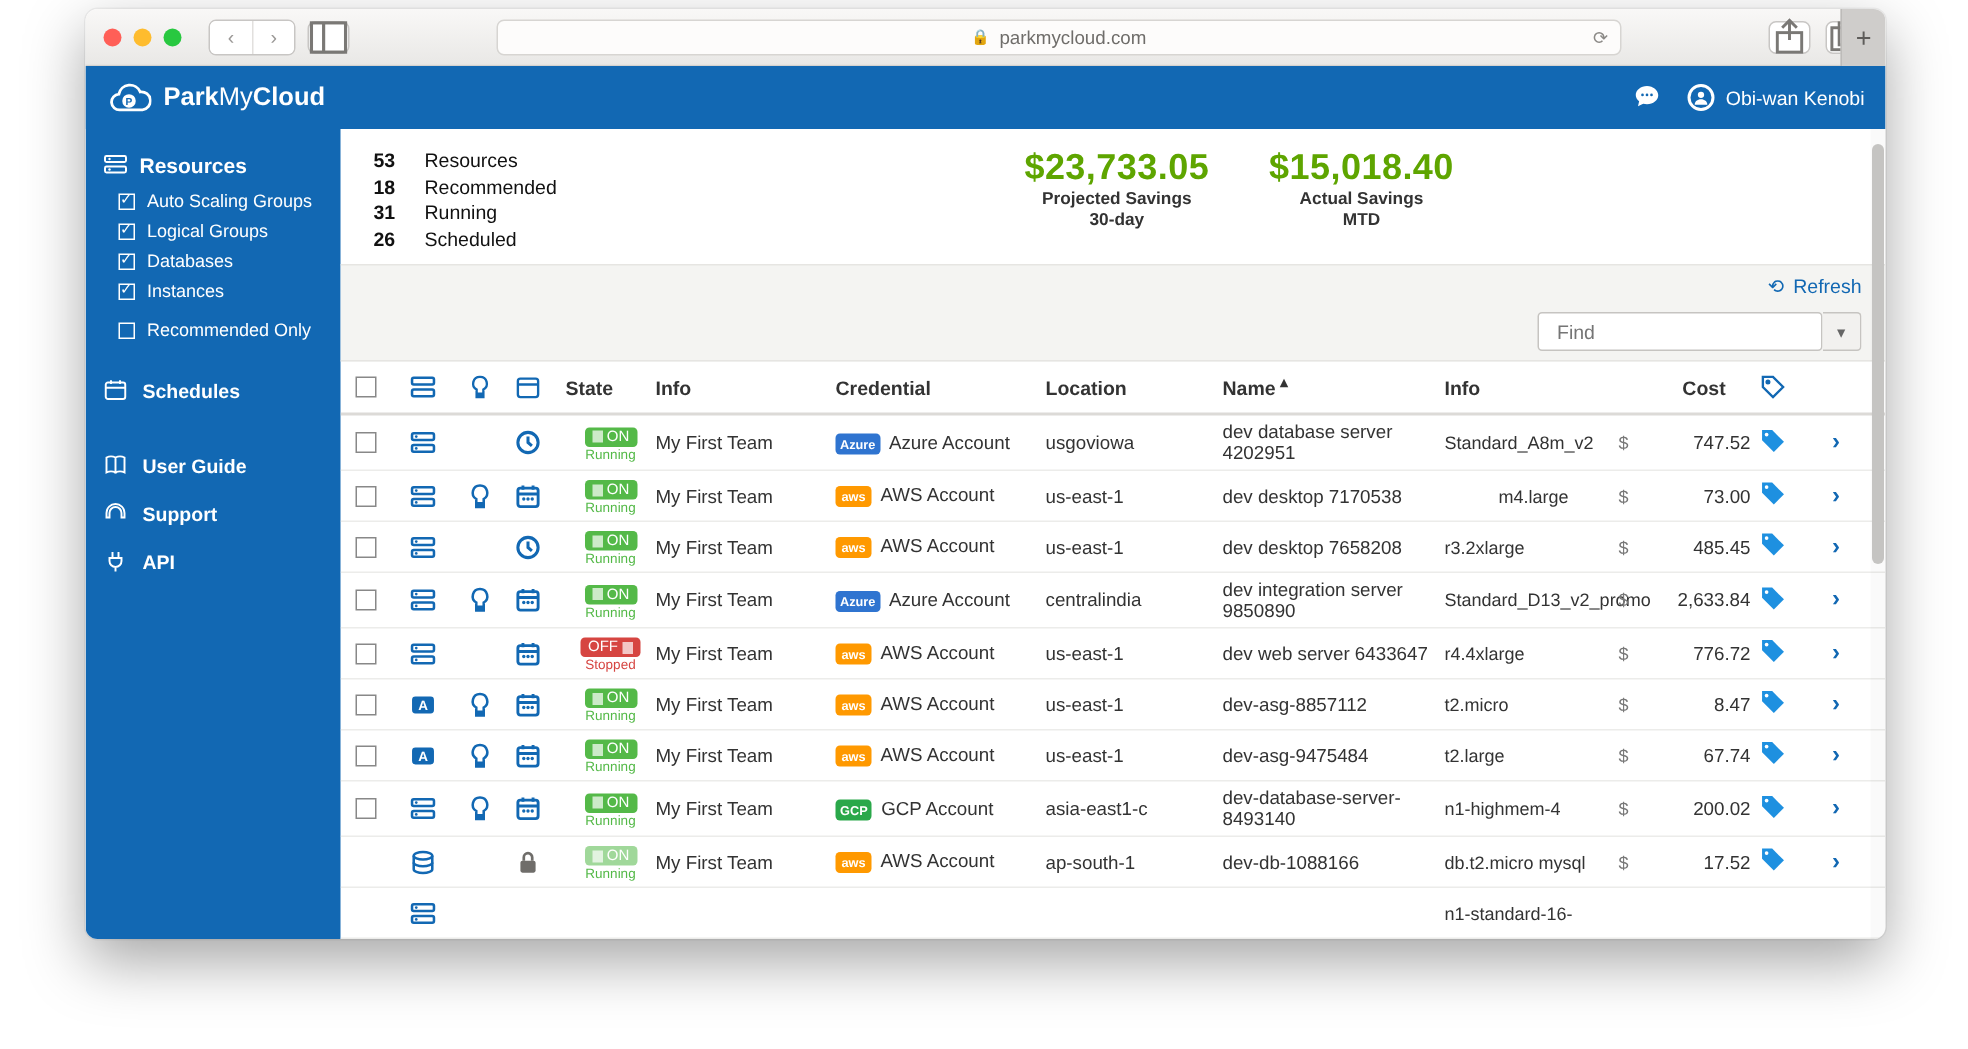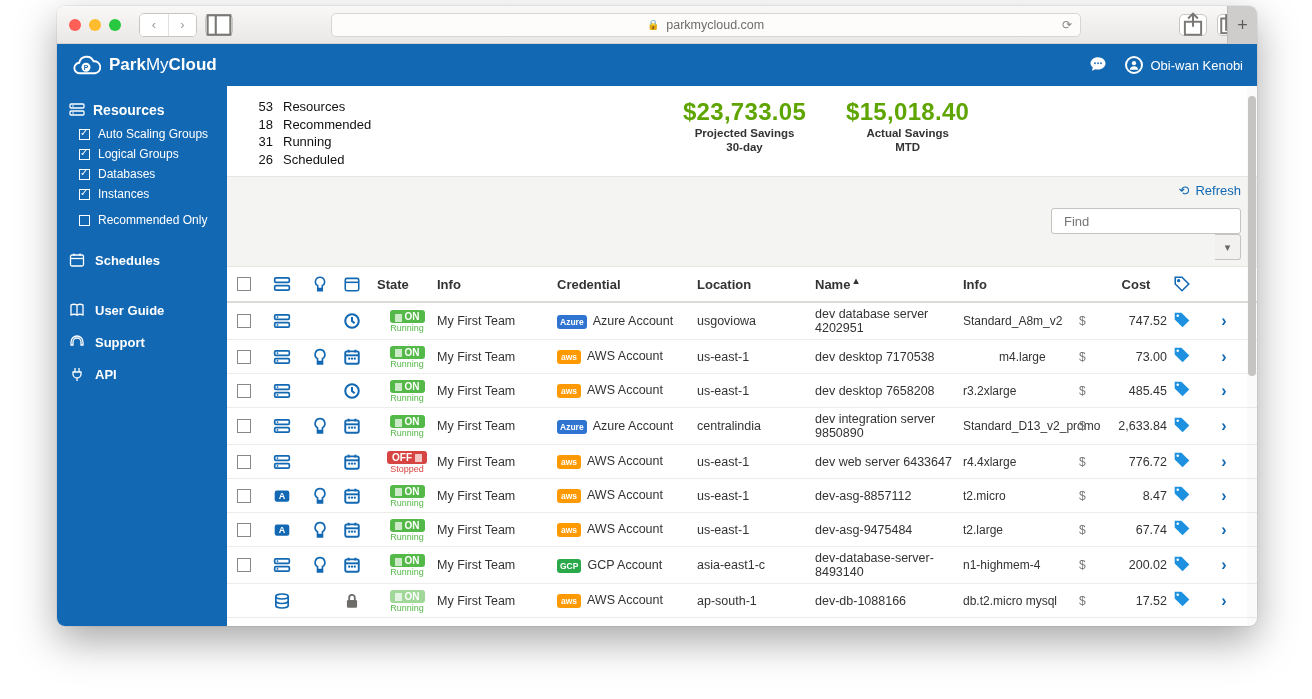--- a/index.html
+++ b/index.html
@@ -80,32 +80,32 @@
   .side-icon { width:16px; display:inline-flex; justify-content:center; }
 
   
   .main { flex:1; display:flex; flex-direction:column; position:relative; overflow:hidden; }
   .scroll-track { position:absolute; right:0; top:0; bottom:0; width:10px; background:rgba(0,0,0,0.02);}
   .scroll-thumb { position:absolute; right:1px; top:10px; width:8px; height:280px; background:#c5c4c2; border-radius:4px; }
 
   .summary { display:flex; align-items:flex-start; padding:12px 22px 8px; gap: 46px;}
   .counts { font-size:13px; color:#111; }
   .counts div { display:flex; gap:10px; line-height:1.35;}
-  .counts div b { width:24px; text-align:right; font-weight:400;}
+  .counts div b { width:24px; text-align:left; font-weight:700;}
   .savings-wrap { flex:1; display:flex; justify-content:center; gap:40px; }
   .saving { text-align:center; }
   .saving .amt { color:#5ea500; font-weight:800; font-size:24px; letter-spacing:.3px;}
   .saving .lab { color:#333; font-size:11.5px; font-weight:700; line-height:1.25;}
 
   .toolbarrow { background:#f4f4f2; border-top:1px solid #e6e5e2; border-bottom:1px solid #e6e5e2;
      padding:6px 16px; display:flex; align-items:center; justify-content:flex-end; gap:10px;
      flex-direction:column;
   }
   .toolbarrow .refresh { color:#1268b3; font-size:13px; align-self:flex-end; display:flex; gap:6px; cursor:pointer;}
-  .search-wrap { display:flex; align-items:flex-end; align-self:flex-end;flex-direction:column; }
+  .search-wrap { display:flex; align-items:flex-start; align-self:flex-end; }
   .search { display:flex; align-items:center; border:1px solid #c6c4c1; background:#fff; height:26px; border-radius:3px; width:190px;}
   .search svg { width:16px; height:16px; margin:0 6px; stroke:#1268b3; }
   .search input { border:none; outline:none; font-size:13px; flex:1; color:#666; background:transparent;}
   .dropdown-toggle { width:26px; height:26px; border:1px solid #c6c4c1; border-left:none; background:#f2f1ef; display:flex; align-items:center; justify-content:center; border-radius:0 3px 3px 0; color:#666; font-size:11px;}
 
   
   .table { flex:1; overflow-y:auto; }
   .thead, .trow { display:grid;
     grid-template-columns: 36px 38px 32px 34px 60px 120px 140px 118px 148px 116px 20px 74px 34px 34px;
     align-items:center; padding: 0 10px;
@@ -113,21 +113,21 @@
   .thead { height:36px; border-bottom:2px solid #dcdad7; color:#333; font-weight:700; font-size:13px;}
   .thead .sort-up::after { content:"▴"; font-size:10px; margin-left:3px; position:relative; top:-5px;}
   .trow { min-height:34px; border-bottom:1px solid #ececea; font-size:12.5px; color:#333; padding-top:4px; padding-bottom:4px;}
   .cbx { width:14px; height:14px; border:1.5px solid #888; background:#fff; }
 
   .ic { display:flex; align-items:center; justify-content:flex-start; }
   .ic svg { width:18px; height:18px; }
   .ic.blue svg { fill:#1268b3; stroke:#1268b3; }
 
   .state-chip { text-align:center; }
-  .chip { display:inline-block; border-radius:3px; font-size:10px; font-weight:700; color:#fff; padding:1px 5px;}
+  .chip { display:inline-block; border-radius:3px; font-size:10px; font-weight:400; color:#fff; padding:1px 5px;}
   .chip.on { background:#54b948; }
   .chip.off { background:#d64541; }
   .chip .bar { display:inline-block; width:7px; height:8px; background:#fff; margin-right:3px; opacity:.7; vertical-align:middle;}
   .chip-sub { font-size:9px; }
   .chip-sub.running { color:#54b948; }
   .chip-sub.stopped { color:#d64541; }
   .chip.faded { opacity:.55; }
 
   .cred-badge { display:inline-block; color:#fff; font-size:8.5px; font-weight:700; padding:2px 3px; border-radius:3px; margin-right:6px; min-width:24px; text-align:center;}
   .cred-badge.aws { background:#ff9900; }

